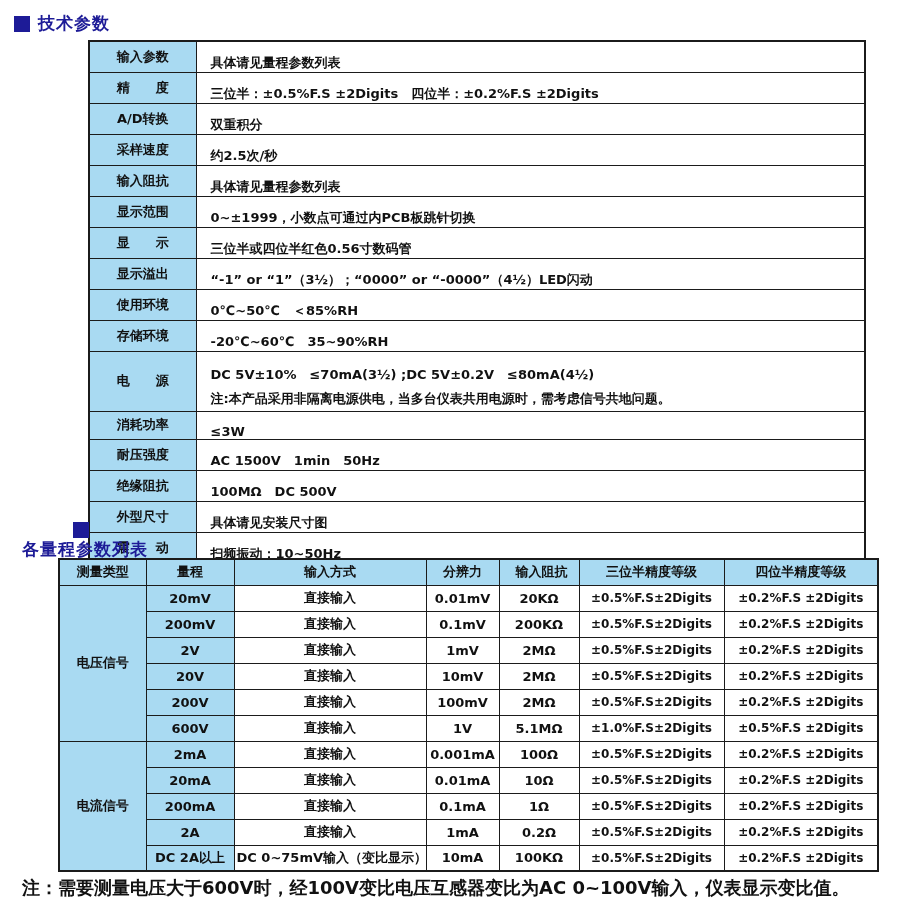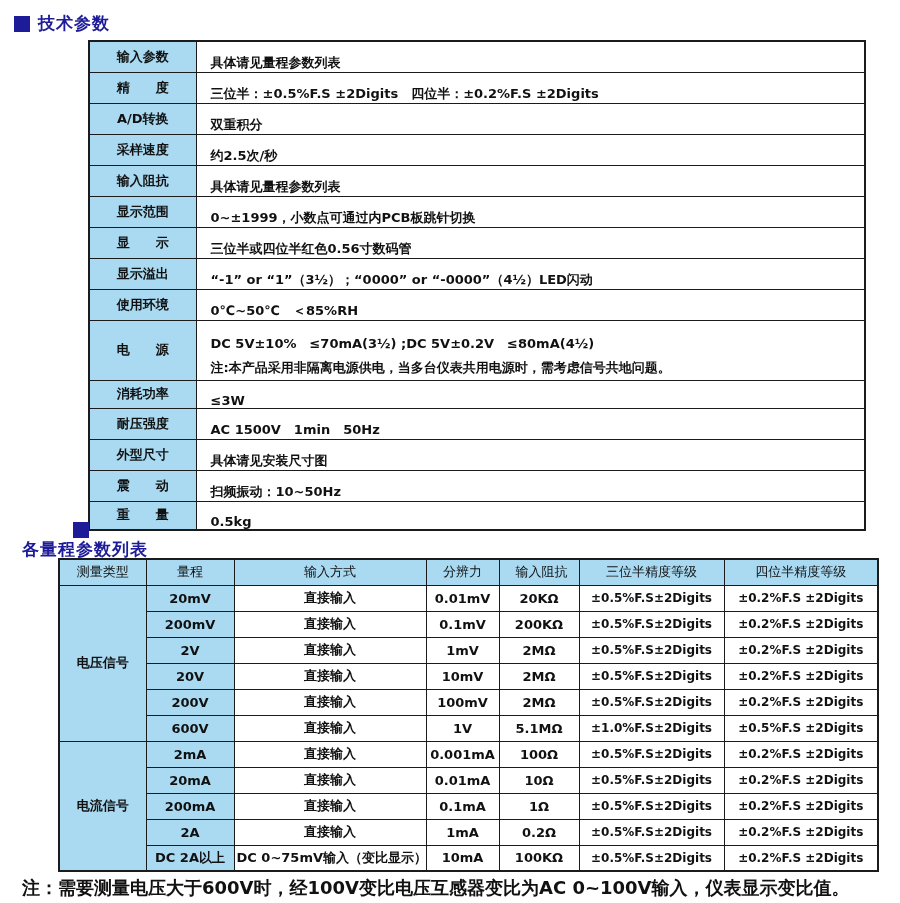--- a/index.html
+++ b/index.html
@@ -40,21 +40,21 @@
     background:var(--cell-blue);width:107px;text-align:center;padding:0 4px;
   }
   #tech-table td.vc{padding:12px 6px 0 14px;text-align:left;}
   #tech-table td.vc .l2{margin-top:1px;}
   #tech-table td.vc div{line-height:1.75;}
 
   
   #range-table{position:absolute;left:58px;top:558px;width:819px;}
   #range-table tr{height:26px;}
   #range-table th{
-    background:var(--cell-blue);font-size:13px;font-weight:normal;
+    background:var(--cell-blue);font-size:13px;font-weight:bold;
     text-align:center;padding:0 16px;white-space:nowrap;
   }
   #range-table td{
     font-size:13px;font-weight:bold;text-align:center;
     padding:0 2px;white-space:nowrap;background:#ffffff;
   }
   #range-table td.type,#range-table td.rng{background:var(--cell-blue);text-align:center;}
   #range-table td.p3,#range-table td.p4{font-size:12px;}
 
   
@@ -108,34 +108,42 @@
           <td class="vc">三位半或四位半红色0.56寸数码管</td>
         </tr>
       <tr>
           <td class="lc">显示溢出</td>
           <td class="vc">“-1” or “1”（3½）；“0000” or “-0000”（4½）LED闪动</td>
         </tr>
       <tr>
           <td class="lc">使用环境</td>
           <td class="vc">0℃~50℃　＜85%RH</td>
         </tr>
+      <tr>
+          <td class="lc">存储环境</td>
+          <td class="vc">-20℃~60℃　35~90%RH</td>
+        </tr>
       <tr class="tall">
         <td class="lc">电　　源</td>
         <td class="vc">
           <div>DC 5V±10%　≤70mA(3½) ;DC 5V±0.2V　≤80mA(4½)</div>
           <div class="l2">注:本产品采用非隔离电源供电，当多台仪表共用电源时，需考虑信号共地问题。</div>
         </td>
       </tr>
       <tr>
           <td class="lc">消耗功率</td>
           <td class="vc">≤3W</td>
         </tr>
       <tr>
           <td class="lc">耐压强度</td>
           <td class="vc">AC 1500V　1min　50Hz</td>
+        </tr>
+      <tr>
+          <td class="lc">绝缘阻抗</td>
+          <td class="vc">100MΩ　DC 500V</td>
         </tr>
       <tr>
           <td class="lc">外型尺寸</td>
           <td class="vc">具体请见安装尺寸图</td>
         </tr>
       <tr>
           <td class="lc">震　　动</td>
           <td class="vc">扫频振动：10~50Hz</td>
         </tr>
       <tr>

